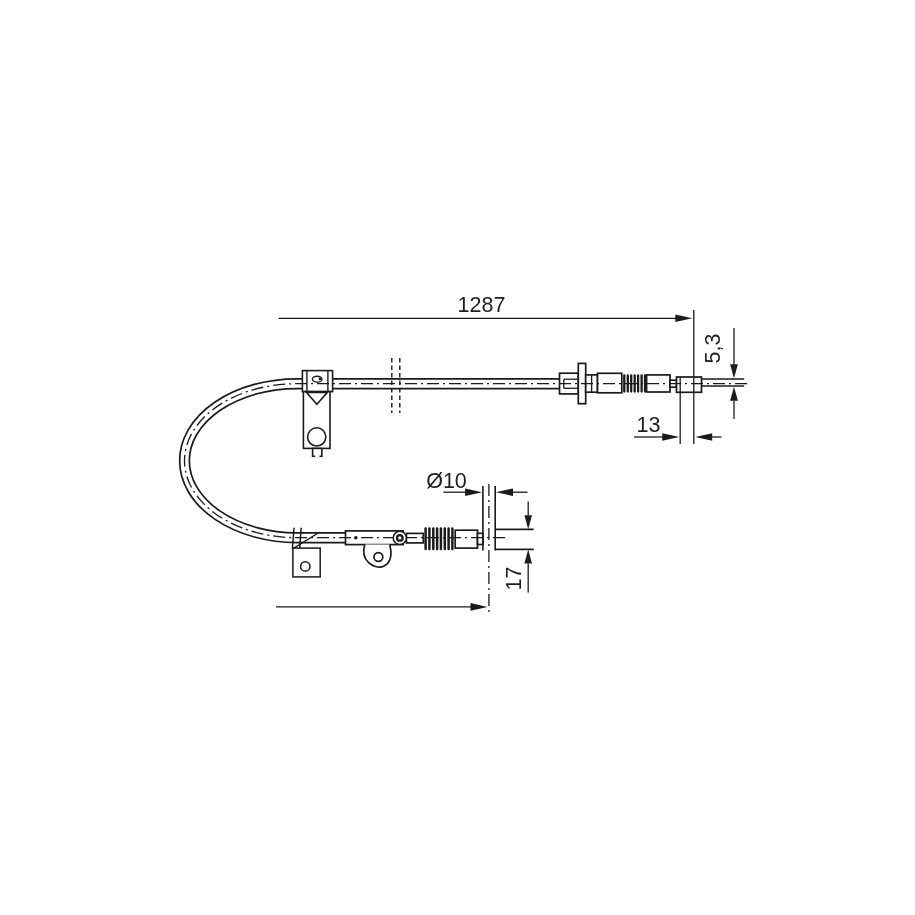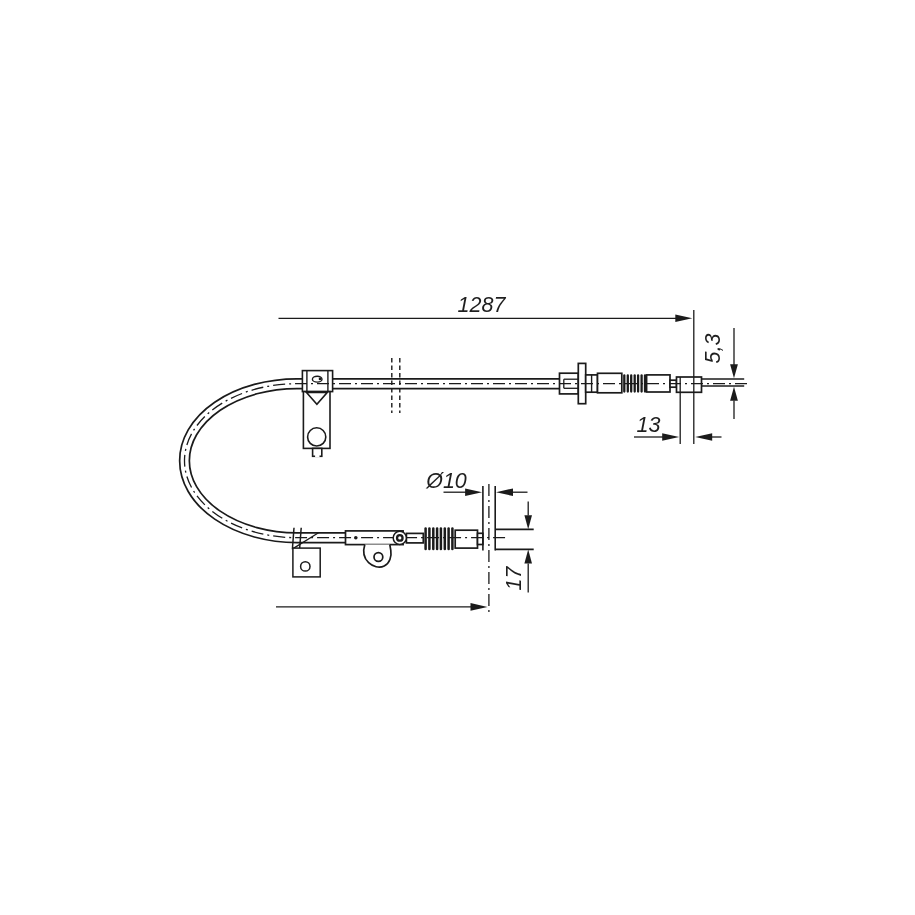--- a/index.html
+++ b/index.html
@@ -7,21 +7,20 @@
     padding: 0;
     background: #ffffff;
   }
   .stage {
     position: relative;
     width: 888px;
     height: 915px;
     background: #4d7c0f;
     overflow: hidden;
     font-family: "Liberation Sans", sans-serif;
-    font-style: italic;
   }
   svg { display: block; }
   .dim-text {
     font-family: "Liberation Sans", sans-serif;
     font-size: 21.5px;
     fill: #1f1f1f;
   }
 </style>
 </head>
 <body>

